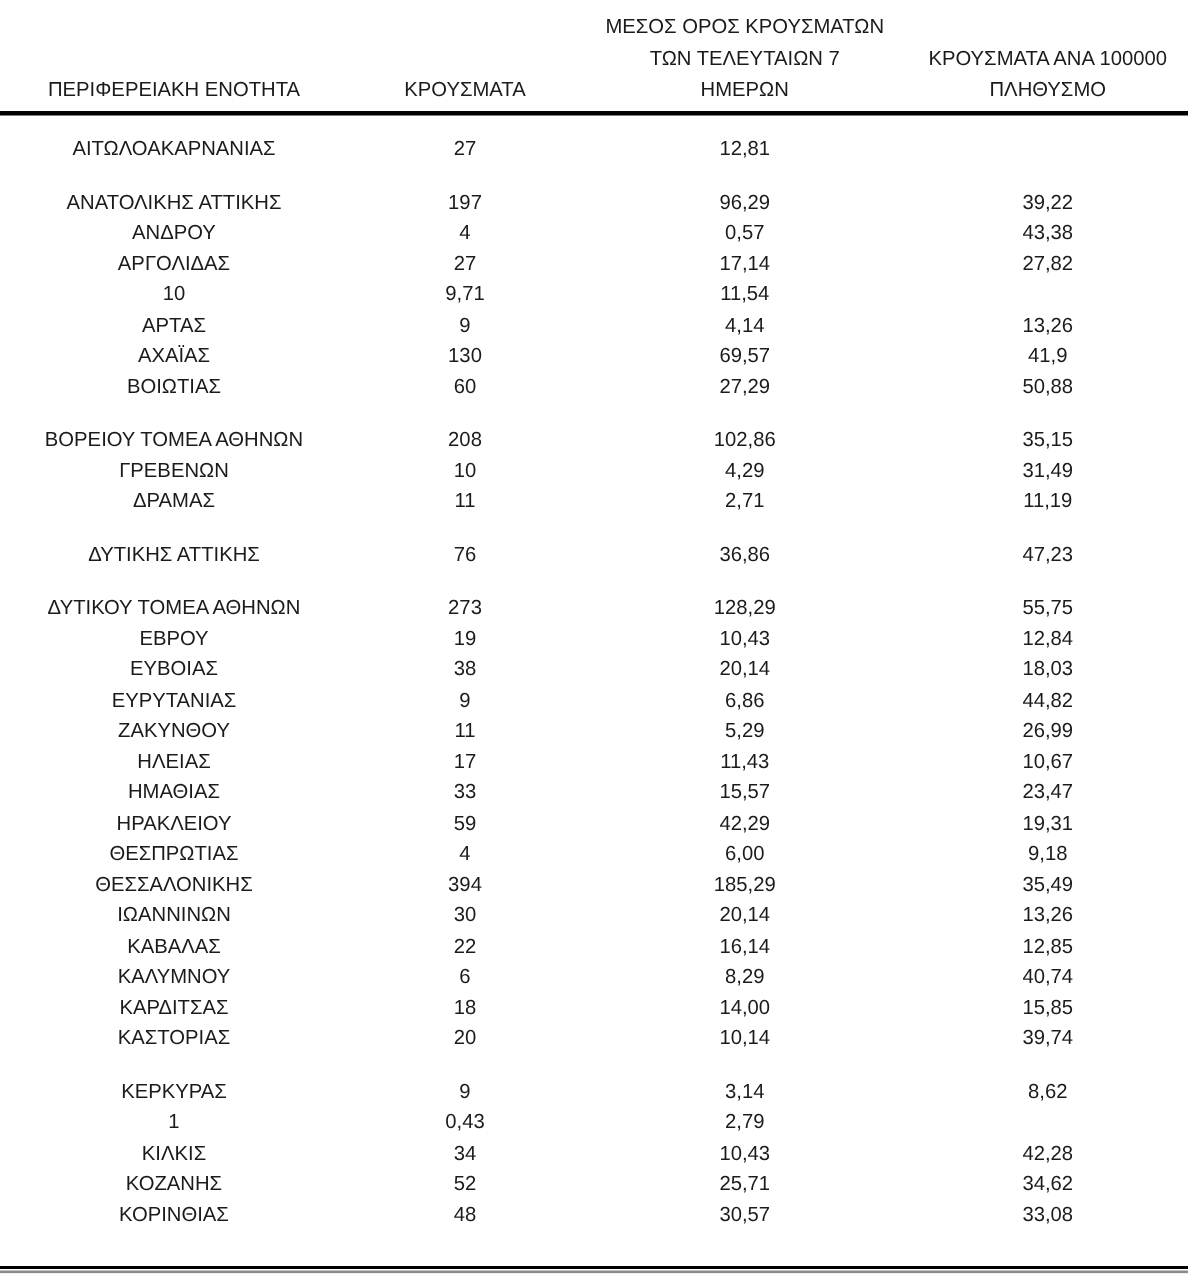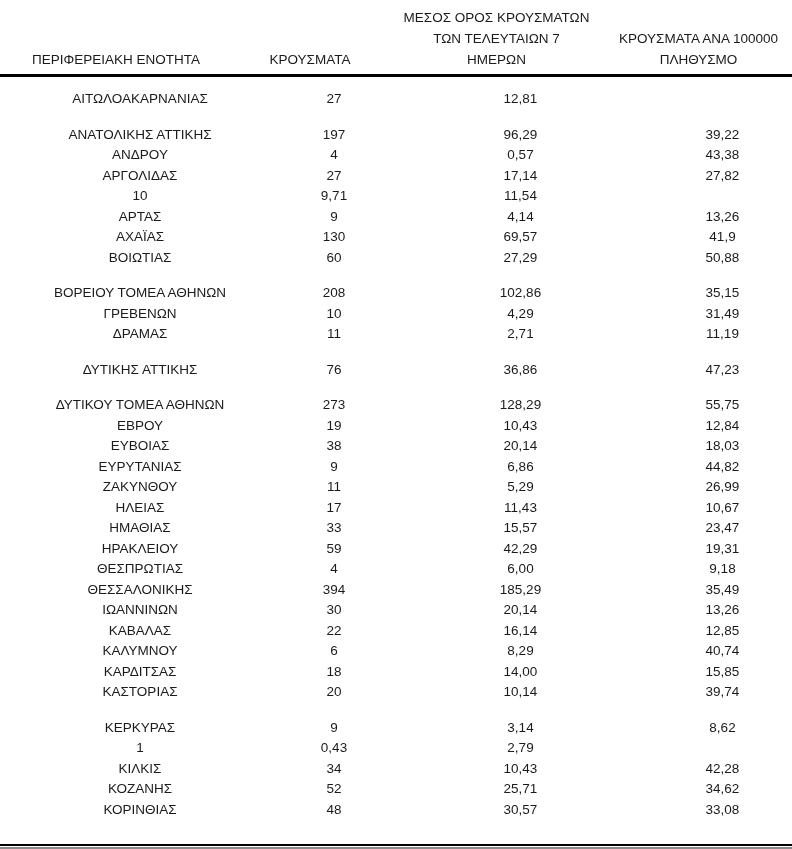--- a/index.html
+++ b/index.html
@@ -32,21 +32,21 @@
     align-items: center;
     text-align: center;
     line-height: 21px;
     padding-bottom: 4px;
   }
   .row {
     height: 20.5px;
     line-height: 20.5px;
   }
   .cell { text-align: center; white-space: nowrap; }
-  .group { margin-top: 15px; padding-left: 24px; }
+  .group { margin-top: 15px; }
   .tbody .group:first-child { margin-top: 12px; }
   .bottom-rule { margin-top: auto; }
   .bb-black { height: 2px; background: #000000; }
   .bb-gap   { height: 1px; background: #ffffff; }
   .bb-gray  { height: 2px; background: #8a8a8a; }
 </style>
 </head>
 <body>
 
 <div class="page">

